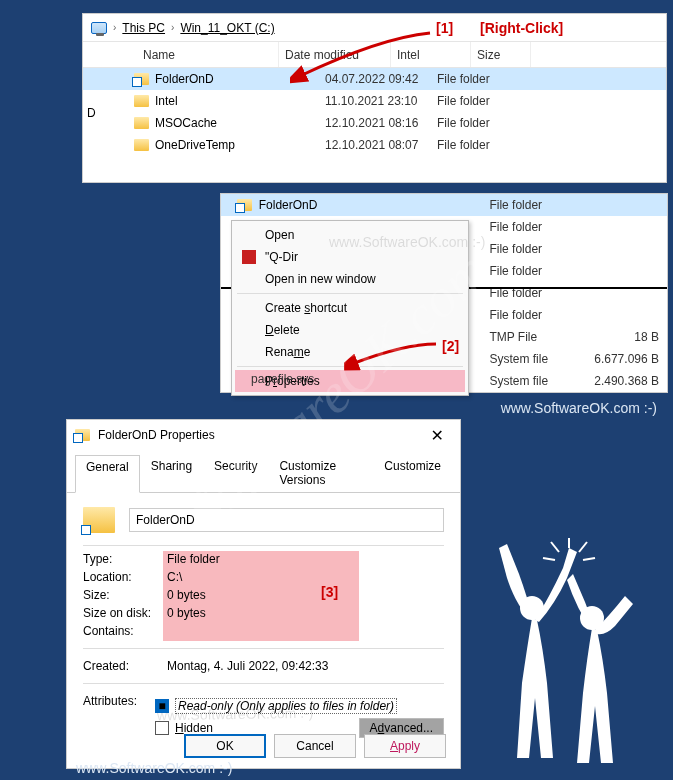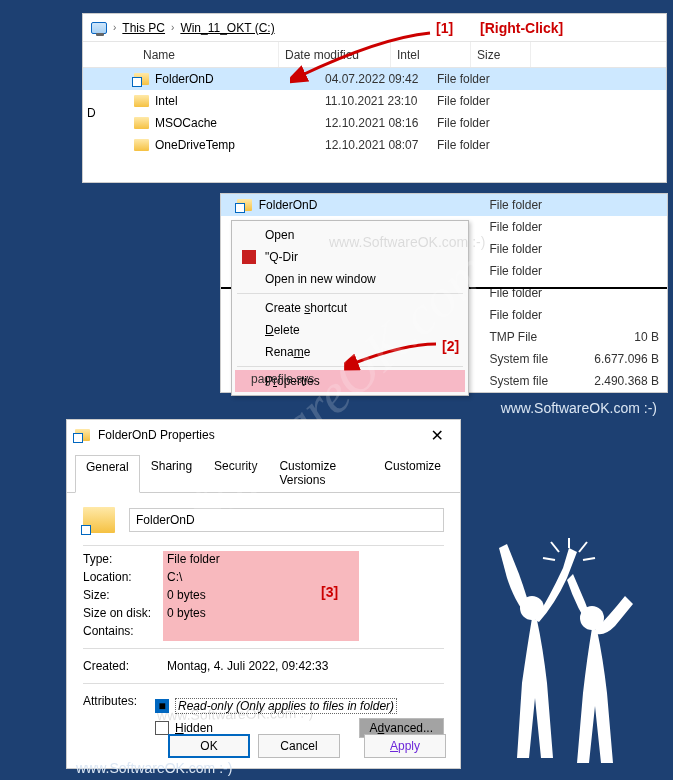--- a/index.html
+++ b/index.html
@@ -72,21 +72,21 @@
   .prop-sep { grid-column: 1 / span 2; height:1px; background:#ddd; margin:6px 0; }
   .hl-red { position:absolute; background: rgba(240,100,110,0.45); }
   .attr-row { display:flex; align-items:center; gap:6px; font-size:12px; margin-top:4px; }
   .checkbox { width:14px; height:14px; border:1px solid #555; display:inline-flex; align-items:center; justify-content:center; }
   .checkbox.filled { background:#0067c0; border-color:#0067c0; }
   .dotted { border:1px dotted #666; padding:0 2px;font-style:italic; }
   .btn-adv { margin-left:auto; border:1px solid #bbb; padding:2px 10px; background:#a3a3a3; font-size:12px; }
   .dialog-buttons { position:absolute; bottom:10px; right:14px; display:flex; gap:8px; }
   .dlg-btn { width:82px; height:24px; border:1px solid #bbb; background:#f8f8f8; font-size:12px; }
   .dlg-btn.default { border:1px solid #0067c0; box-shadow: inset 0 0 0 1px #0067c0; }
-  .dlg-btn.disabled { color:#6d28d9;margin-left:16px; }
+  .dlg-btn.disabled { color:#be185d; }
   
   .wm-white { position:absolute; color:#dbe6f3; font-family: Verdana, sans-serif; font-size: 14px; }
   
   .silhouette { position:absolute; right: 26px; bottom: 12px; width: 170px; height: 230px; }
   .monitor-icon { width:16px; height:12px; border:1px solid #0a66c2; border-radius:2px; background:linear-gradient(#cfe6fb,#a9d1f4); position:relative; }
   .monitor-icon::after { content:''; position:absolute; left:4px; bottom:-3px; width:8px; height:3px; background:#666; border-radius:1px; }
   .qdir-icon { width:14px; height:14px; background:#c71f1f; }
   .underline-first::first-letter { text-decoration: underline; }
   .ulS { position:relative; }
 </style>
@@ -216,21 +216,21 @@
         <span class="type-col">File folder</span>
         <span class="size-col"></span>
       </div>
       <div class="row">
         <span class="icon-col">
           <span class="file-icon"></span>
         </span>
         <span class="name-col"></span>
         <span class="date-col"></span>
         <span class="type-col">TMP File</span>
-        <span class="size-col">10 B</span>
+        <span class="size-col">18 B</span>
       </div>
       <div class="row">
         <span class="icon-col">
           <span class="file-icon"></span>
         </span>
         <span class="name-col"></span>
         <span class="date-col"></span>
         <span class="type-col">System file</span>
         <span class="size-col">6.677.096 B</span>
       </div>

